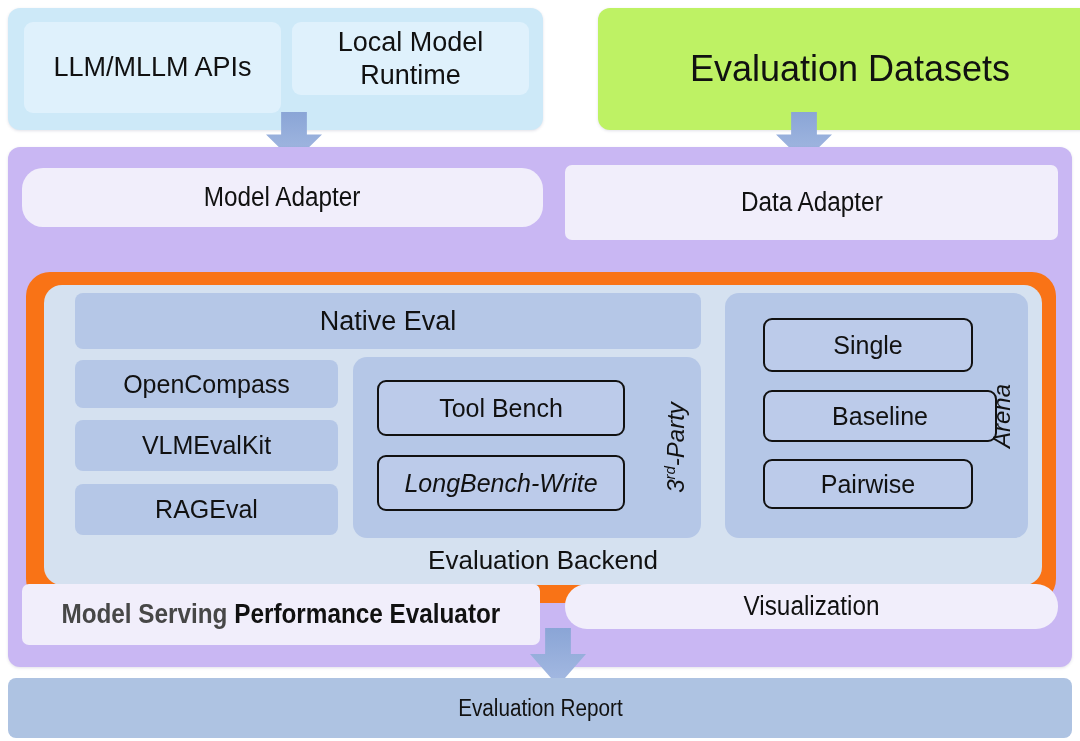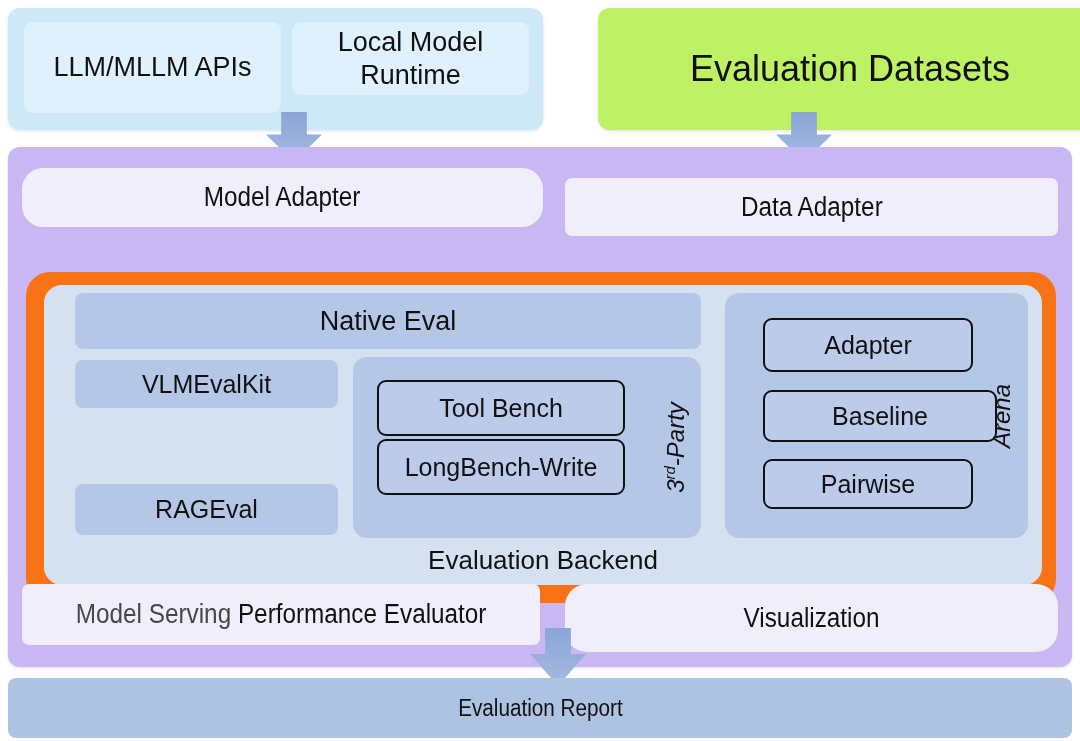--- a/index.html
+++ b/index.html
@@ -58,74 +58,77 @@
   </div>
 
   <div class="abs arrow" style="left:266px;top:112px;width:56px;height:50px;"></div>
   <div class="abs arrow" style="left:776px;top:112px;width:56px;height:50px;"></div>
 
   <div class="abs framework softshadow" style="left:8px;top:147px;width:1064px;height:520px;">
 
     <div class="abs box adapter" style="left:14px;top:21px;width:521px;height:59px;border-radius:21px;">
       <span class="narrow">Model Adapter</span>
     </div>
-    <div class="abs box adapter" style="left:557px;top:31px;width:493px;height:58px;">
+    <div class="abs box adapter" style="left:557px;top:18px;width:493px;height:75px;">
       <span class="narrow">Data Adapter</span>
     </div>
 
     <div class="abs panel" style="left:18px;top:97px;width:1030px;height:331px;">
       <div class="abs backend" style="left:18px;top:13px;width:998px;height:300px;">
 
         <div class="abs box mod big" style="left:31px;top:8px;width:626px;height:56px;">
           <span>Native Eval</span>
         </div>
 
         <div class="abs box mod item" style="left:31px;top:75px;width:263px;height:48px;">
+          <span>OpenCompass</span>
+        </div>
+        <div class="abs box mod item" style="left:31px;top:135px;width:263px;height:51px;">
           <span>VLMEvalKit</span>
         </div>
         <div class="abs box mod item" style="left:31px;top:199px;width:263px;height:51px;">
           <span>RAGEval</span>
         </div>
 
         <div class="abs subgroup" style="left:309px;top:72px;width:348px;height:181px;">
           <div class="abs box outlined" style="left:24px;top:23px;width:248px;height:56px;">
             <span>Tool Bench</span>
           </div>
-          <div class="abs box outlined" style="left:24px;top:82px;width:248px;height:56px;">
+          <div class="abs box outlined" style="left:24px;top:98px;width:248px;height:56px;font-style:italic;">
             <span>LongBench-Write</span>
           </div>
           <div class="vlabel-wrap">
             <span class="vlabel"><span>3</span><sup>rd</sup><span>-Party</span></span>
           </div>
         </div>
 
         <div class="abs subgroup" style="left:681px;top:8px;width:303px;height:245px;">
           <div class="abs box outlined" style="left:38px;top:25px;width:210px;height:54px;">
-            <span>Adapter</span>
+            <span>Single</span>
           </div>
           <div class="abs box outlined" style="left:38px;top:97px;width:234px;height:52px;">
             <span>Baseline</span>
           </div>
           <div class="abs box outlined" style="left:38px;top:166px;width:210px;height:50px;">
             <span>Pairwise</span>
           </div>
           <div class="vlabel-wrap">
             <span class="vlabel">Arena</span>
           </div>
         </div>
 
         <div class="caption">Evaluation Backend</div>
       </div>
     </div>
 
-    <div class="abs box adapter" style="left:14px;top:437px;width:518px;height:61px;">
+    <div class="abs box adapter" style="left:14px;top:437px;width:518px;height:61px;font-weight:bold;">
       <span class="narrow"><span class="gray">Model Serving</span>
         <span>Performance Evaluator</span></span>
     </div>
-    <div class="abs box adapter" style="left:557px;top:437px;width:493px;height:68px;border-radius:22px;">
+    <div class="abs box adapter" style="left:557px;top:437px;width:493px;height:45px;border-radius:22px;">
       <span class="narrow">Visualization</span>
     </div>
   </div>
 
   <div class="abs arrow" style="left:530px;top:628px;width:56px;height:58px;"></div>
 
   <div class="abs box report-box" style="left:8px;top:678px;width:1064px;height:60px;">
     <span class="narrow">Evaluation Report</span>
   </div>
 

